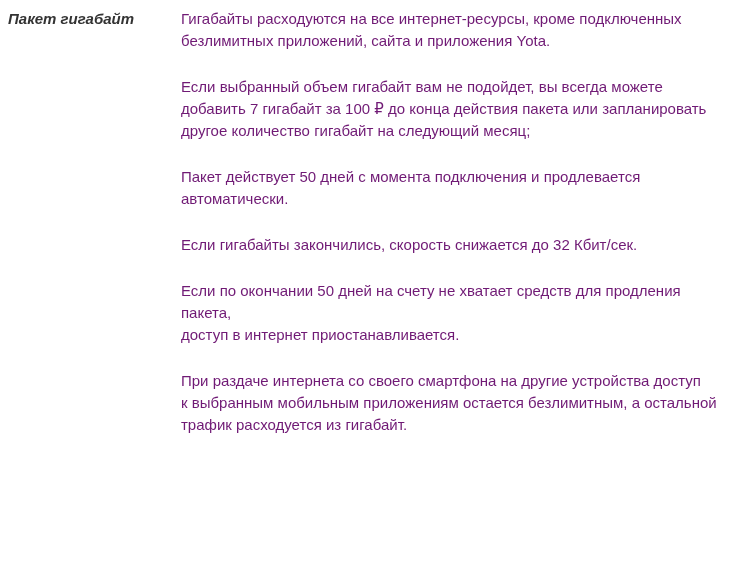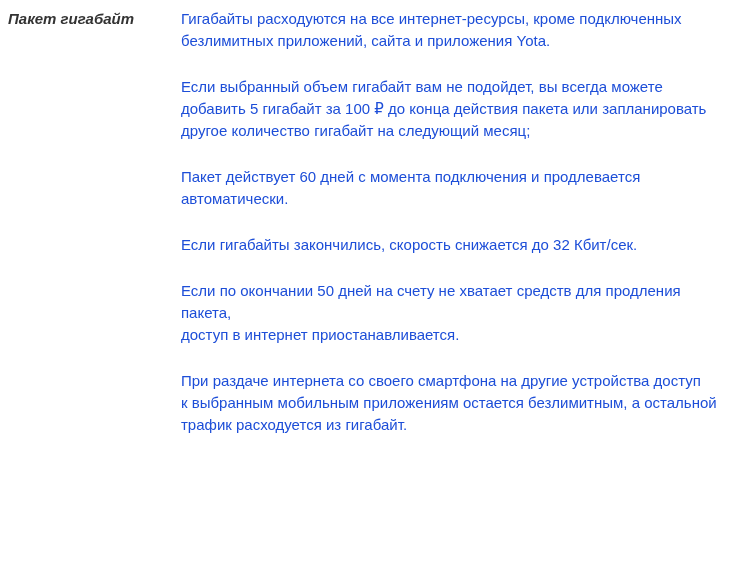--- a/index.html
+++ b/index.html
@@ -30,21 +30,21 @@
     font-style: italic;
   }
   .row-content {
     flex: 1 1 auto;
     padding-right: 14px;
     max-width: 563px;
   }
   .row-content p {
     font-size: 15px;
     line-height: 22px;
-    color: #1d4ed8;
+    color: #701a75;
     white-space: pre-line;
     margin: 0 0 24px 0;
   }
   .row-content p.muted {
     color: #a8a8a8;
   }
   .row-content p:last-child {
     margin-bottom: 16px;
   }
 </style>
@@ -53,23 +53,23 @@
 
 <div class="page">
   <div class="row">
 
     <div class="row-label">Пакет гигабайт</div>
 
     <div class="row-content">
       <p>Гигабайты расходуются на все интернет-ресурсы, кроме подключенных
 безлимитных приложений, сайта и приложения Yota.</p>
       <p>Если выбранный объем гигабайт вам не подойдет, вы всегда можете
-добавить 5 гигабайт за 100 ₽ до конца действия пакета или запланировать
+добавить 7 гигабайт за 100 ₽ до конца действия пакета или запланировать
 другое количество гигабайт на следующий месяц;</p>
-      <p>Пакет действует 60 дней с момента подключения и продлевается
+      <p>Пакет действует 50 дней с момента подключения и продлевается
 автоматически.</p>
       <p>Если гигабайты закончились, скорость снижается до 32 Кбит/сек.</p>
       <p>Если по окончании 50 дней на счету не хватает средств для продления пакета,
 доступ в интернет приостанавливается.</p>
       <p>При раздаче интернета со своего смартфона на другие устройства доступ
 к выбранным мобильным приложениям остается безлимитным, а остальной
 трафик расходуется из гигабайт.</p>
     </div>
 
   </div>

